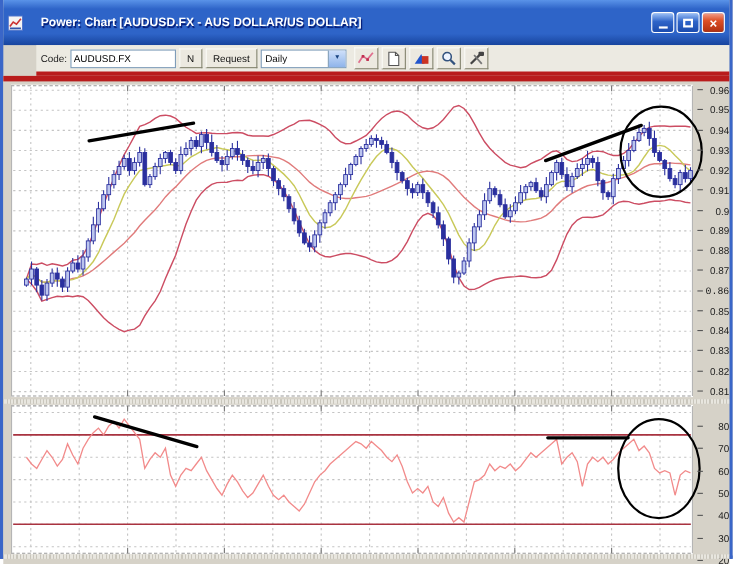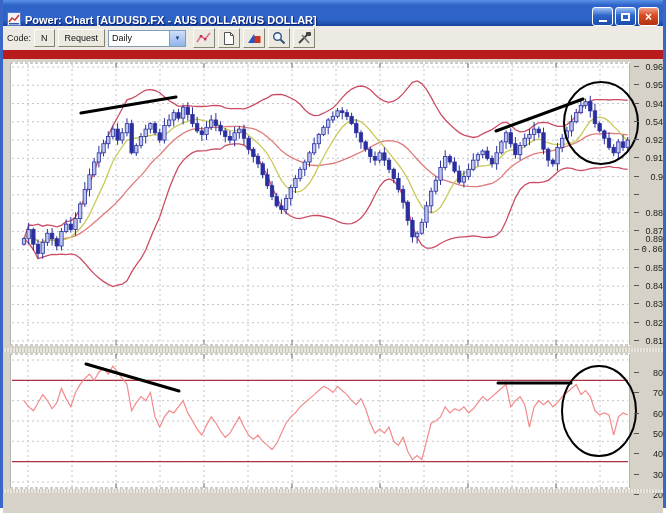--- a/index.html
+++ b/index.html
@@ -1,34 +1,34 @@
 <!DOCTYPE html>
 <html><head>
 <meta charset="utf-8">
 <style>
   html,body{margin:0;padding:0;background:#ffffff;width:669px;height:513px;overflow:hidden;
     font-family:"Liberation Sans",sans-serif;}
   .window{position:absolute;left:0;top:0;width:660px;height:505px;
     border-left:3px solid #3a66c8;border-right:3px solid #3a66c8;border-bottom:3px solid #3a66c8;
     background:#d6d2c8;}
   
-  .titlebar{height:26px;display:flex;align-items:flex-end;gap:4px;padding:0 4px;
+  .titlebar{height:41px;display:flex;align-items:center;gap:16px;padding:0 4px;
     background:linear-gradient(180deg,#5a93e8 0%,#2e64c8 20%,#2e64c8 75%,#17449e 100%);}
   .apptitle{flex:1;color:#fff;font-weight:bold;font-size:11px;white-space:nowrap;overflow:hidden;
     text-shadow:1px 1px 1px #00156e;}
   .wbtns{display:flex;gap:2px;}
   .wbtn{width:21px;height:19px;border:1px solid #fff;border-radius:3px;box-sizing:border-box;
     display:flex;align-items:center;justify-content:center;color:#fff;font-size:12px;font-weight:bold;}
   .wmin,.wmax{background:linear-gradient(#9dc1f7,#2e64c8 45%,#1b4bae);}
   .wclose{background:linear-gradient(#f2a08c,#dd4f26 40%,#b03010);}
   .minbar{width:8px;height:2px;background:#fff;margin-top:9px;}
   .maxbox{width:9px;height:8px;border:2px solid #fff;box-sizing:border-box;}
   
   .toolbar{height:24px;display:flex;align-items:center;gap:3px;padding:0 4px;background:#eceae2;
-    border-bottom:4px solid #b91c1c;}
+    border-bottom:4px solid #b91c1c;margin-left:30px;}
   .lbl{font-size:9px;color:#222;}
   .codeinput{width:90px;height:15px;border:1px solid #7f9db9;font-size:9px;padding:0 2px;
     font-family:"Liberation Sans",sans-serif;}
   .tbtn{height:18px;border:1px solid;border-color:#fbfbf7 #84846f #84846f #fbfbf7;background:#ece9e0;
     font-size:9px;padding:0 6px;display:flex;align-items:center;color:#111;}
   .combo{display:flex;width:78px;height:17px;border:1px solid #7f9db9;background:#fff;font-size:9px;
     align-items:center;box-sizing:border-box;margin-right:4px;}
   .combo .val{flex:1;padding-left:3px;color:#111;}
   .combo .arrow{width:15px;height:100%;background:linear-gradient(#cfe0fa,#8fb4ea);
     border-left:1px solid #7f9db9;display:flex;align-items:center;justify-content:center;
@@ -74,20 +74,21 @@
           <div class="maxbox"></div>
         </div>
       <div class="wbtn wclose">
           <span>×</span>
         </div>
     </div>
   </div>
 
   <div class="toolbar">
     <span class="lbl">Code:</span>
+    <input class="codeinput" value="AUDUSD.FX" style="">
     <button class="tbtn">N</button>
     <button class="tbtn">Request</button>
     <div class="combo">
       <span class="val">Daily</span>
       <span class="arrow">▼</span>
     </div>
     <button class="ibtn">
       <svg width="16" height="14">
         <polyline points="1,11 5,5 9,8 14,2" fill="none" stroke="#e06f8e" stroke-width="1.6"></polyline>
         <rect x="3.8" y="4" width="2.4" height="2.4" fill="#c03050"></rect>
@@ -440,29 +441,29 @@
         </svg>
     </div>
     <div class="axis axis-main">
         <div class="tick" style="top: 4px;"></div>
         <div class="axlabel" style="top: 0px;">0.96</div>
         <div class="tick" style="top: 22.2667px;"></div>
         <div class="axlabel" style="top: 18.2667px;">0.95</div>
         <div class="tick" style="top: 40.5333px;"></div>
         <div class="axlabel" style="top: 36.5333px;">0.94</div>
         <div class="tick" style="top: 58.8px;"></div>
-        <div class="axlabel" style="top: 54.8px;">0.54</div>
+        <div class="axlabel" style="top: 54.8px;">0.93</div>
         <div class="tick" style="top: 77.0667px;"></div>
         <div class="axlabel" style="top: 73.0667px;">0.92</div>
         <div class="tick" style="top: 95.3333px;"></div>
         <div class="axlabel" style="top: 91.3333px;">0.91</div>
         <div class="tick" style="top: 113.6px;"></div>
         <div class="axlabel" style="top: 109.6px;">0.9</div>
         <div class="tick" style="top: 131.867px;"></div>
-        <div class="axlabel" style="top: 127.867px; margin-top: 44px;">0.89</div>
+        <div class="axlabel" style="top: 127.867px;">0.89</div>
         <div class="tick" style="top: 150.133px;"></div>
         <div class="axlabel" style="top: 146.133px;">0.88</div>
         <div class="tick" style="top: 168.4px;"></div>
         <div class="axlabel" style="top: 164.4px;">0.87</div>
         <div class="tick" style="top: 186.667px;"></div>
         <div class="axlabel" style="top: 182.667px; font-family: Liberation Mono, monospace;">0.86</div>
         <div class="tick" style="top: 204.933px;"></div>
         <div class="axlabel" style="top: 200.933px; padding-left: 20px;">0.85</div>
         <div class="tick" style="top: 223.2px;"></div>
         <div class="axlabel" style="top: 219.2px;">0.84</div>

